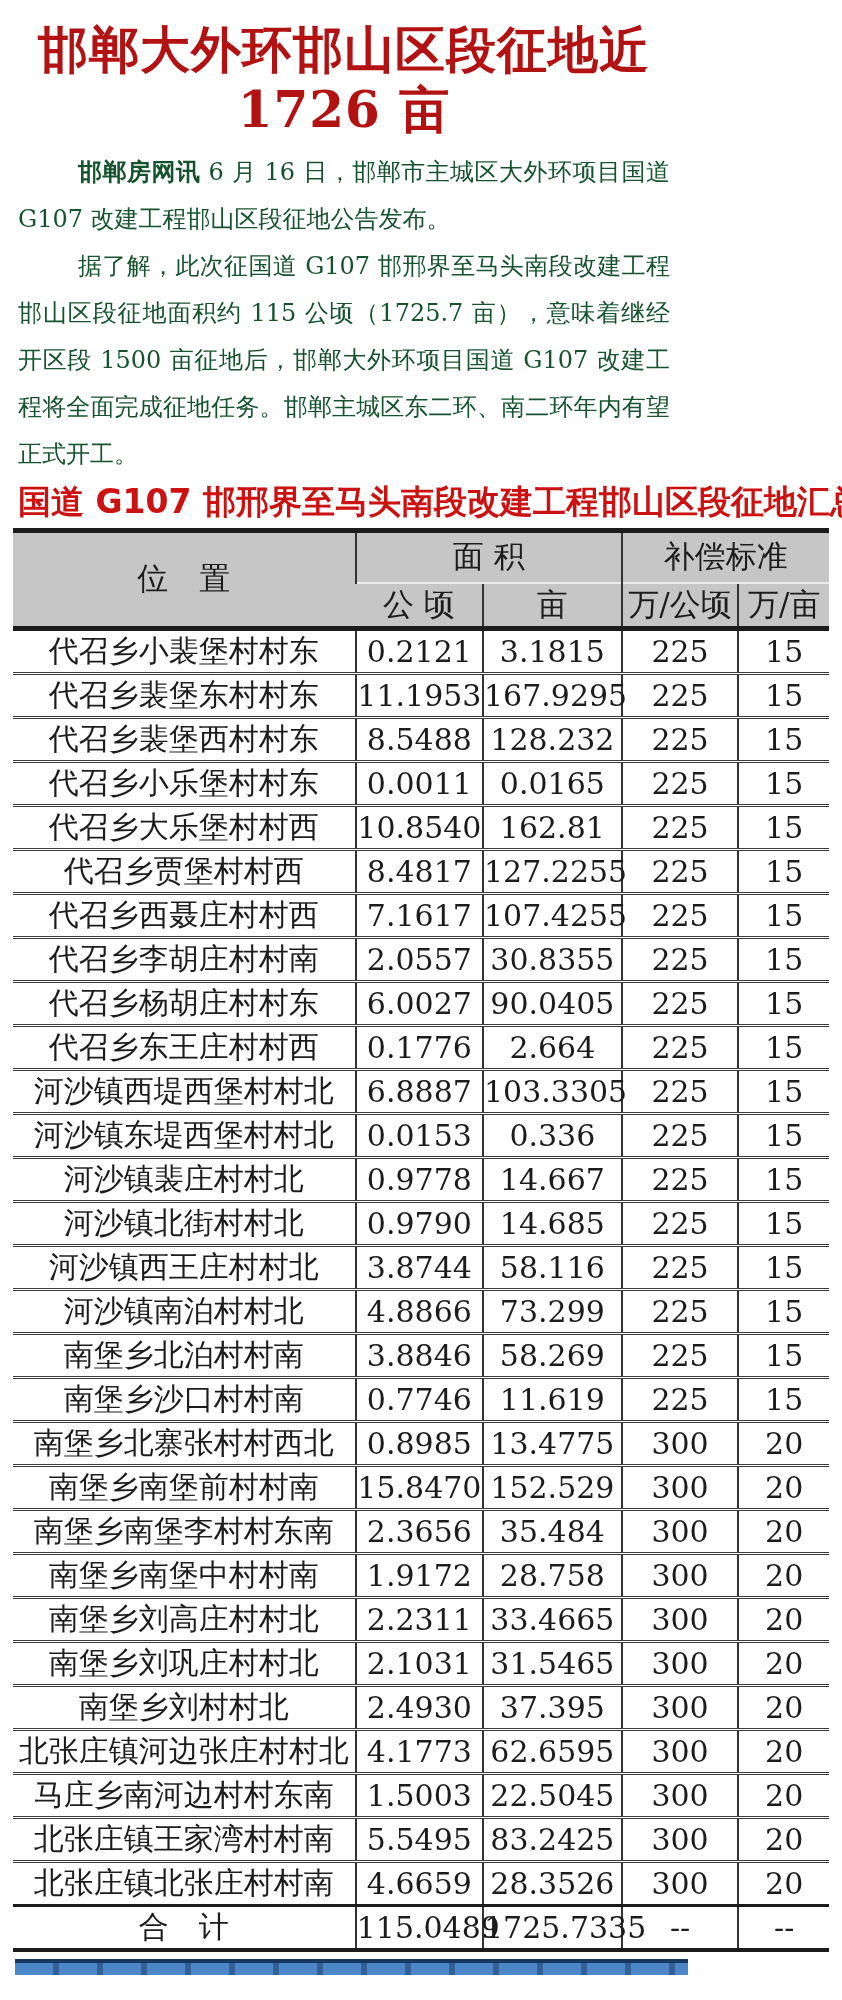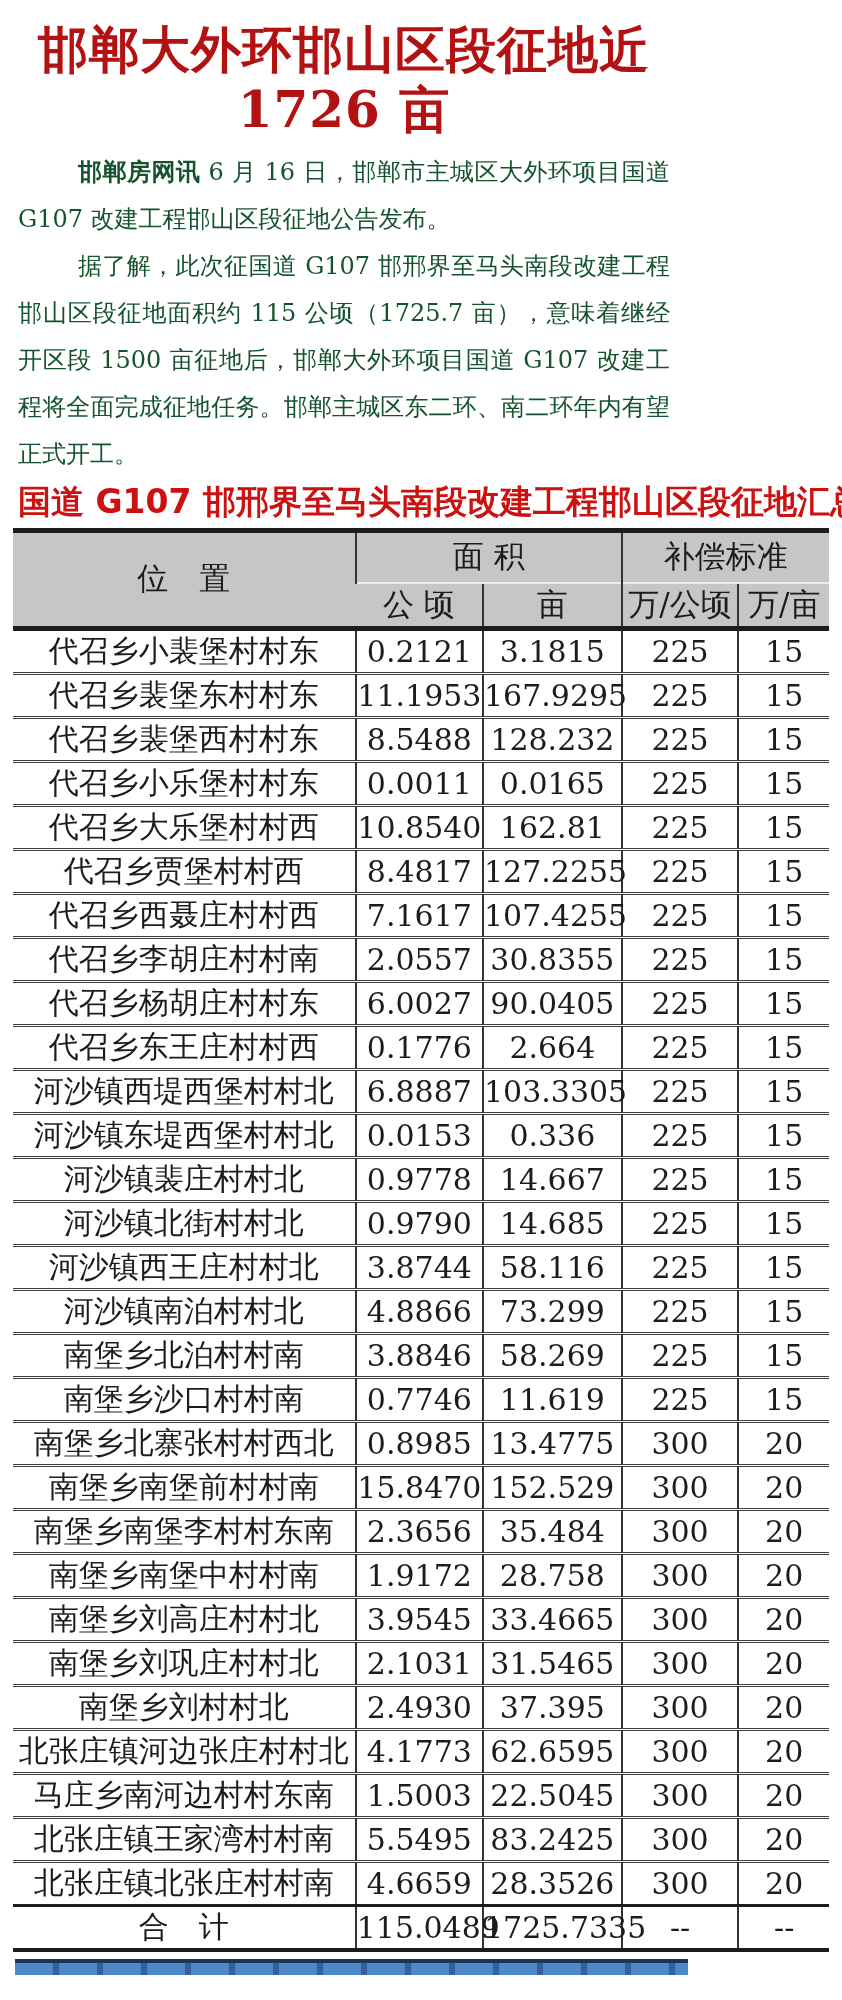--- a/index.html
+++ b/index.html
@@ -305,21 +305,21 @@
         <tr>
           <td>南堡乡南堡中村村南</td>
           <td>1.9172</td>
           <td>28.758</td>
           <td>300</td>
           <td>20</td>
         </tr>
 
         <tr>
           <td>南堡乡刘高庄村村北</td>
-          <td>3.9545</td>
+          <td>2.2311</td>
           <td>33.4665</td>
           <td>300</td>
           <td>20</td>
         </tr>
 
         <tr>
           <td>南堡乡刘巩庄村村北</td>
           <td>2.1031</td>
           <td>31.5465</td>
           <td>300</td>

